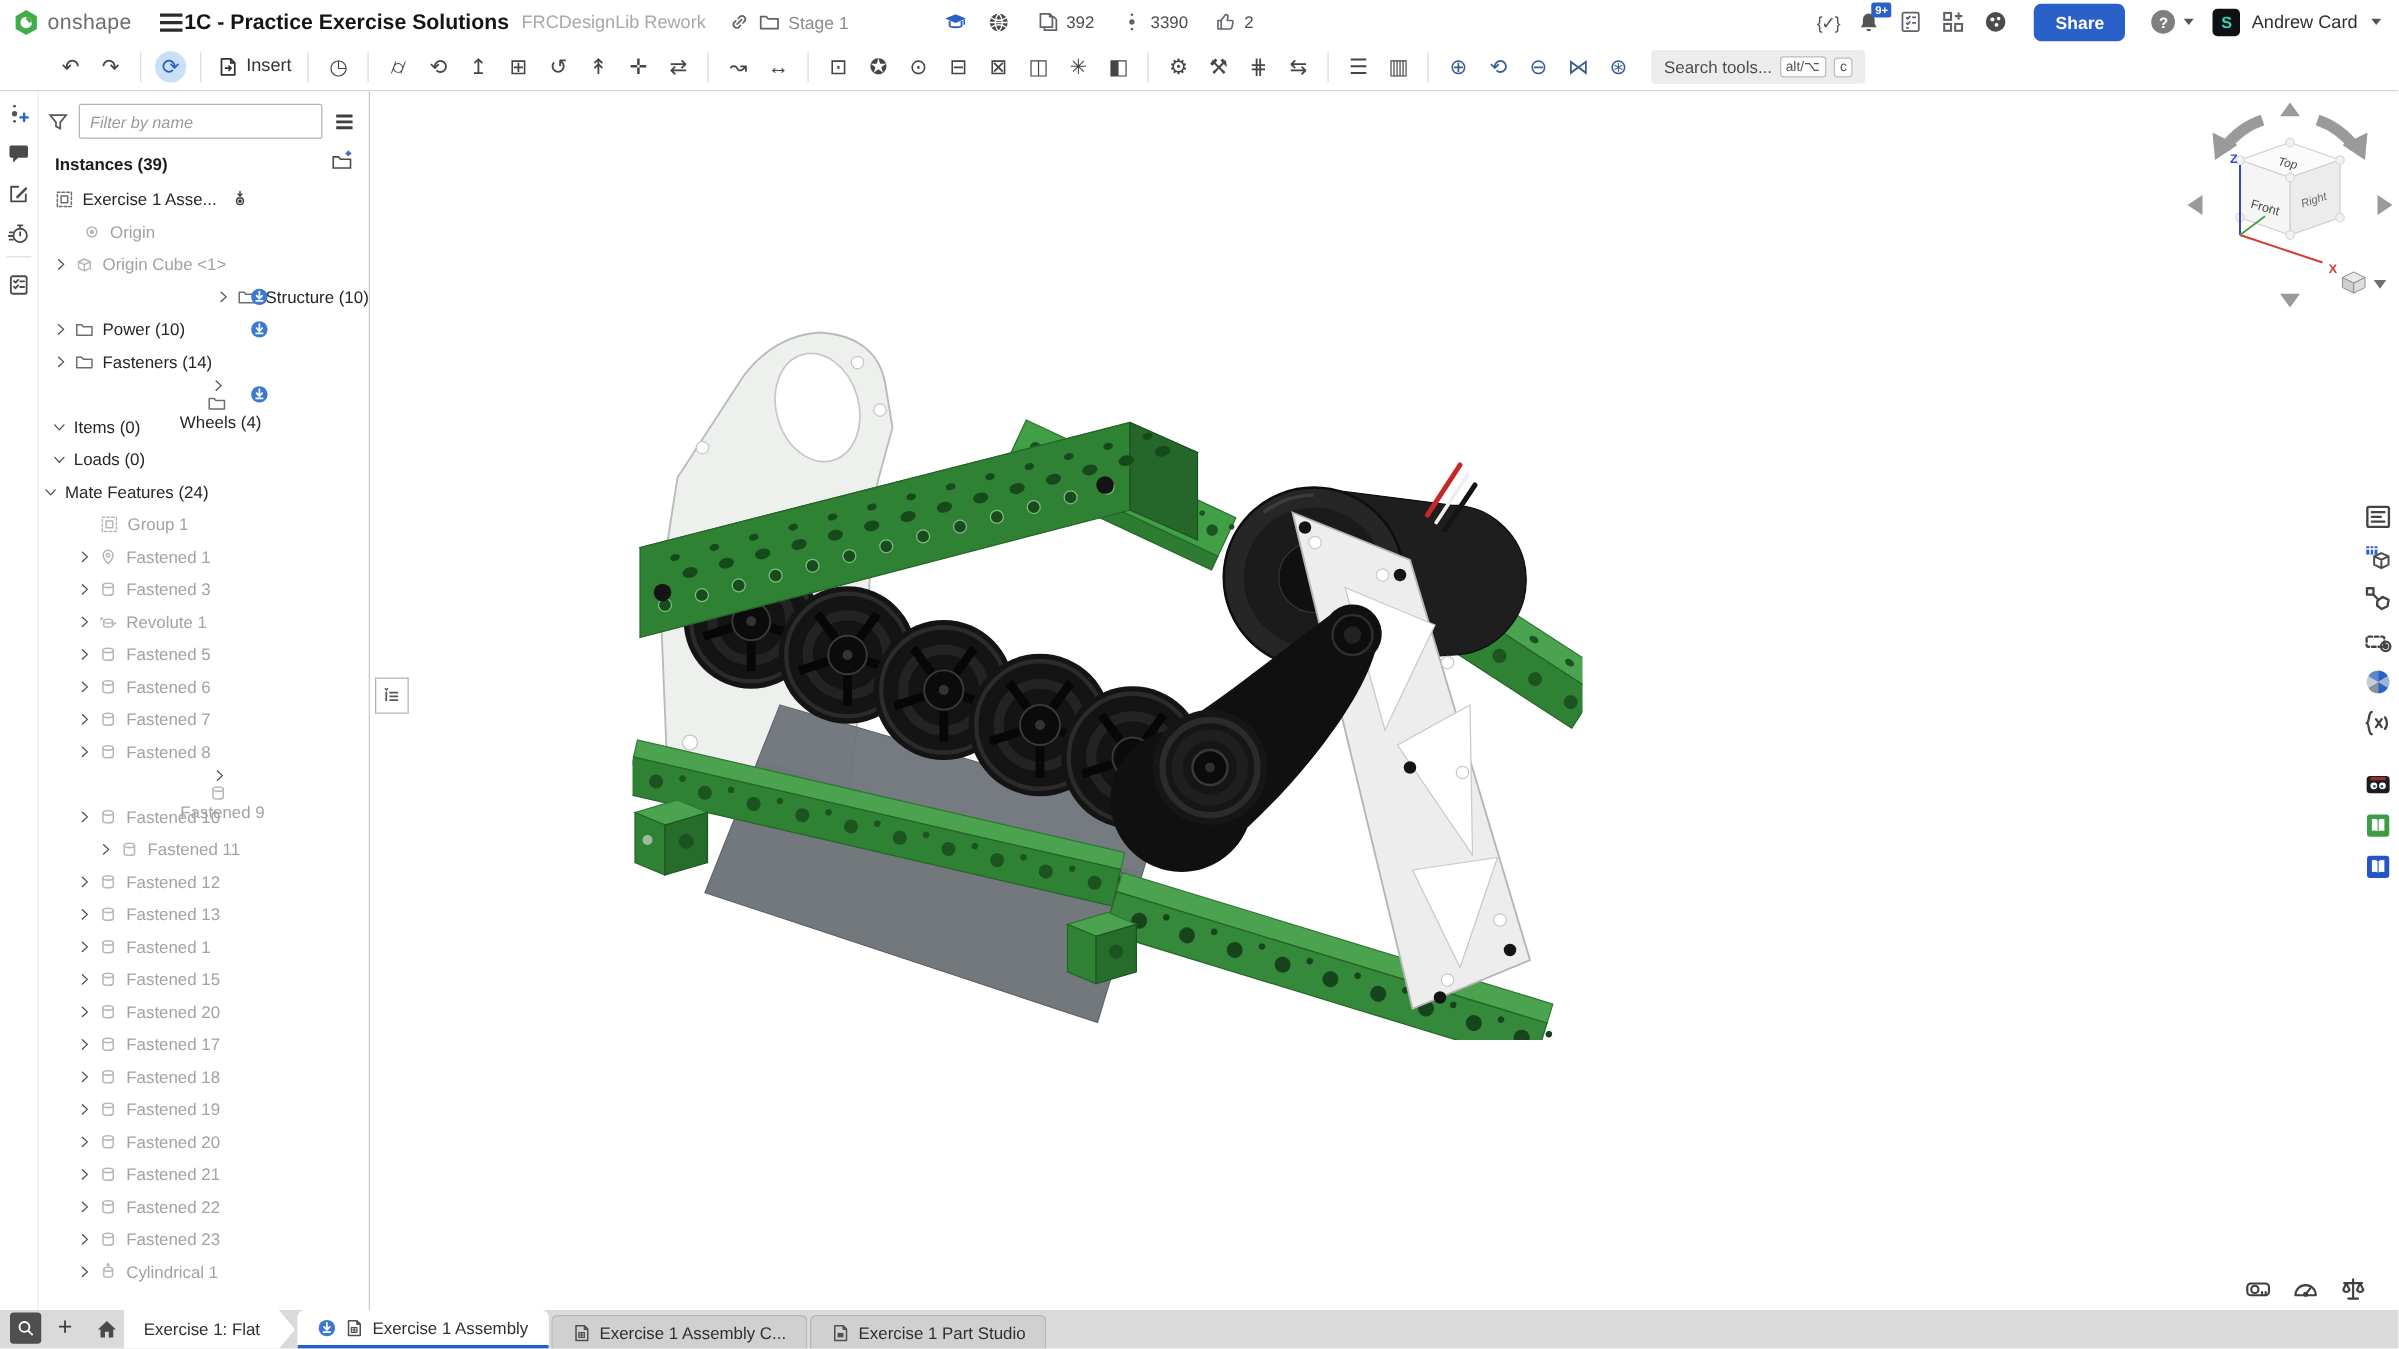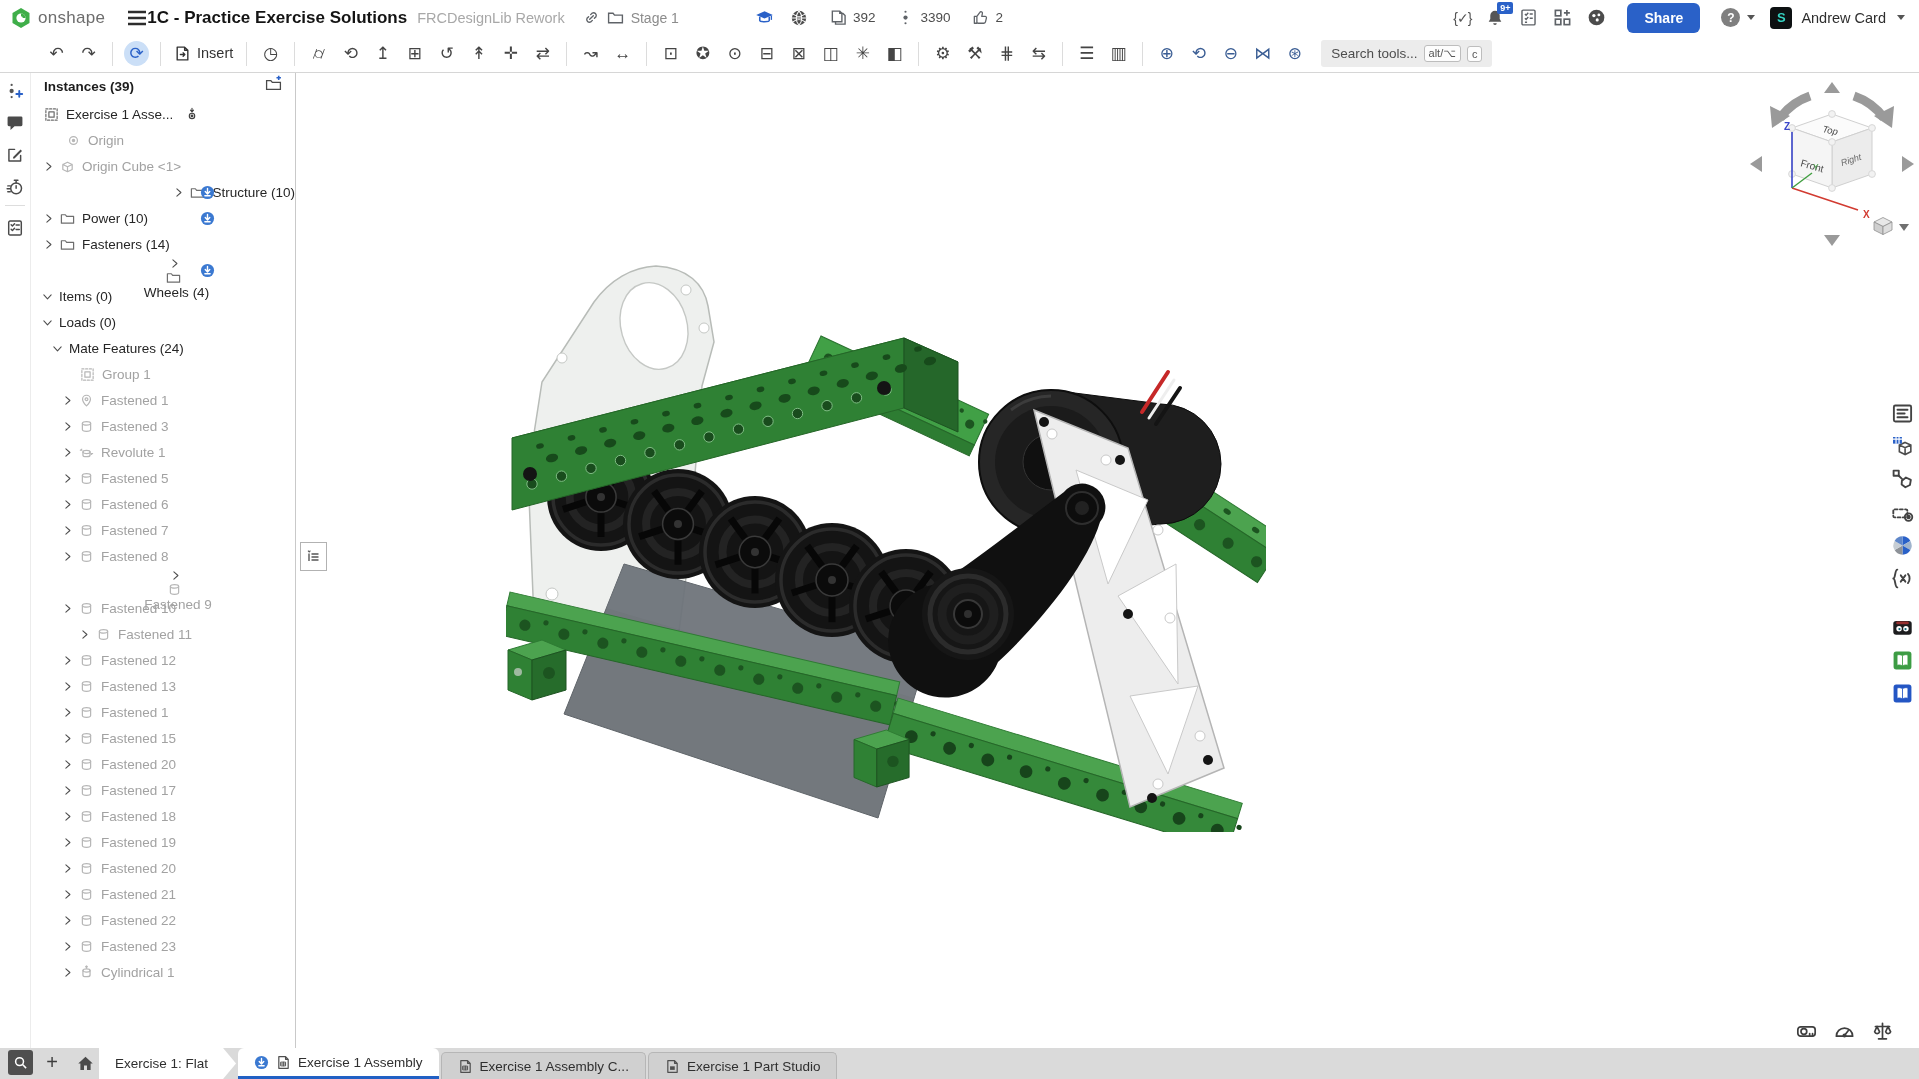--- a/index.html
+++ b/index.html
@@ -314,20 +314,33 @@
         <div class="strip-btn">
           <svg viewBox="0 0 16 16" fill="none" stroke="currentColor" stroke-width="1.3" stroke-linecap="round" stroke-linejoin="round">
             <rect x="2.4" y="1.8" width="11.2" height="12.4" rx="1.2"></rect>
             <path d="M4.6 5.2 5.7 6.3 7.6 4.3 M9 5.4 h2.8 M4.6 9.2 5.7 10.3 7.6 8.3 M9 9.4 h2.8"></path>
           </svg>
         </div>
       </div>
     </div>
 
   <div class="sidebar">
+    <div class="filter-row">
+      <span class="filter-icon">
+          <svg viewBox="0 0 16 16" fill="none" stroke="currentColor" stroke-width="1.3">
+            <path d="M2 3 H14 L9.6 8.4 V13 L6.4 11.4 V8.4 Z"></path>
+          </svg>
+        </span>
+      <input class="filter-input" placeholder="Filter by name" style="">
+      <span class="list-icon">
+          <svg viewBox="0 0 16 16" fill="none" stroke="currentColor" stroke-width="2">
+            <path d="M2.5 4 h11 M2.5 8 h11 M2.5 12 h11"></path>
+          </svg>
+        </span>
+    </div>
     <div class="instances-row">
       <span>Instances (39)</span>
       <span class="folderplus">
           <svg viewBox="0 0 16 16" fill="none" stroke="currentColor" stroke-width="1.2">
             <path d="M1.5 5.2 h4 l1.4 1.8 H14.5 V13.5 H1.5 Z"></path>
             <path d="M10.8 2.6 h4.2 M12.9 .6 v4" stroke="#2a61c8" stroke-width="1.5"></path>
           </svg>
         </span>
     </div>
     <div id="tree">
@@ -448,21 +461,21 @@
           <span class="tlabel">Items (0)</span>
         </div>
         <div class="trow" style="padding-left: 11px;">
           <span class="chev">
             <svg viewBox="0 0 16 16" fill="none" stroke="currentColor" stroke-width="1.3" stroke-linecap="round" stroke-linejoin="round">
               <path d="M3.5 6 8 11 12.5 6"></path>
             </svg>
           </span>
           <span class="tlabel">Loads (0)</span>
         </div>
-        <div class="trow" style="padding-left: 21px;">
+        <div class="trow" style="padding-left: 4px;">
           <span class="chev">
             <svg viewBox="0 0 16 16" fill="none" stroke="currentColor" stroke-width="1.3" stroke-linecap="round" stroke-linejoin="round">
               <path d="M3.5 6 8 11 12.5 6"></path>
             </svg>
           </span>
           <span class="tlabel">Mate Features (24)</span>
         </div>
         <div class="trow gray" style="padding-left: 50px;">
           <span class="ticon">
             <svg viewBox="0 0 16 16" fill="none" stroke="currentColor" stroke-width="1.3" stroke-linecap="round" stroke-linejoin="round">

